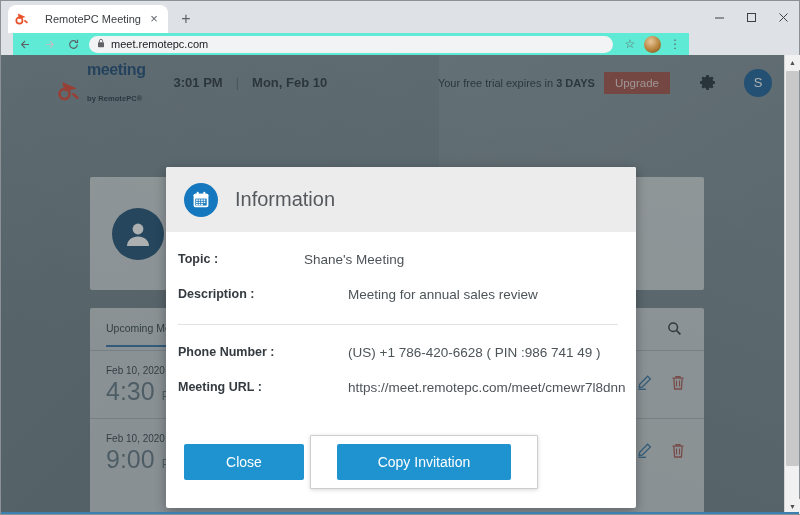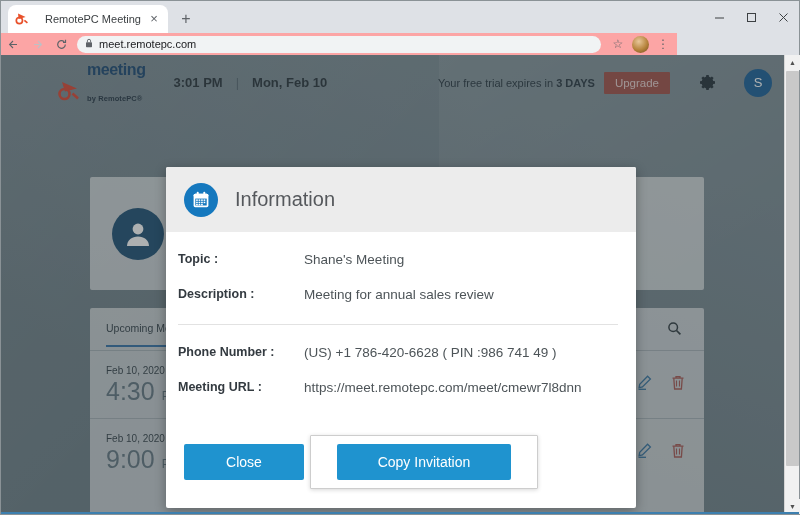--- a/index.html
+++ b/index.html
@@ -46,22 +46,22 @@
     position: absolute; right: 0; top: 0; height: 32px;
     display: flex; align-items: center;
   }
   .winbtn {
     width: 32px; height: 32px; display: flex;
     align-items: center; justify-content: center;
     font-size: 12px; color: #3c4043;
   }
 
   .toolbar {
-    position: absolute; left: 0; top: 32px; width: 676px; height: 22px;
-    background: #fca5a5; display: flex; align-items: center;
+    position: absolute; left: 12px; top: 32px; width: 676px; height: 22px;
+    background: #5eead4; display: flex; align-items: center;
   }
   .nav-ico {
     width: 24px; height: 22px; display: flex; align-items: center;
     justify-content: center; font-size: 13px; color: #5f6368;
   }
   .nav-ico.disabled { color: #bdc1c6; }
   .omnibox {
     flex: 1 1 auto; height: 17px; margin: 0 6px 0 4px;
     background: #f1f3f4; border-radius: 9px;
     display: flex; align-items: center; padding: 0 8px;
@@ -192,21 +192,21 @@
     height: 65px; background: #ececec; display: flex; align-items: center;
     padding-left: 18px;
   }
   .modal-ico {
     width: 34px; height: 34px; border-radius: 50%; background: #1578be;
     display: flex; align-items: center; justify-content: center; flex: 0 0 34px;
   }
   .modal-title { font-size: 20px; color: #55585c; margin-left: 17px; }
   .modal-body { padding: 20px 18px 0 12px; }
   .field-row { display: flex; align-items: flex-start; }
-  .field-row.gap { margin-top: 20px; }
+  .field-row.gap { margin-top: 20px; gap: 44px; }
   .field-label {
     width: 126px; flex: 0 0 126px;
     font-size: 12.5px; font-weight: bold; color: #333a40;
   }
   .field-value { font-size: 13.5px; color: #4d5458; }
   .field-divider {
     height: 1px; background: #e2e2e2; margin: 22px 0 0 0;
   }
   .modal-actions {
     position: absolute; left: 18px; bottom: 19px;

